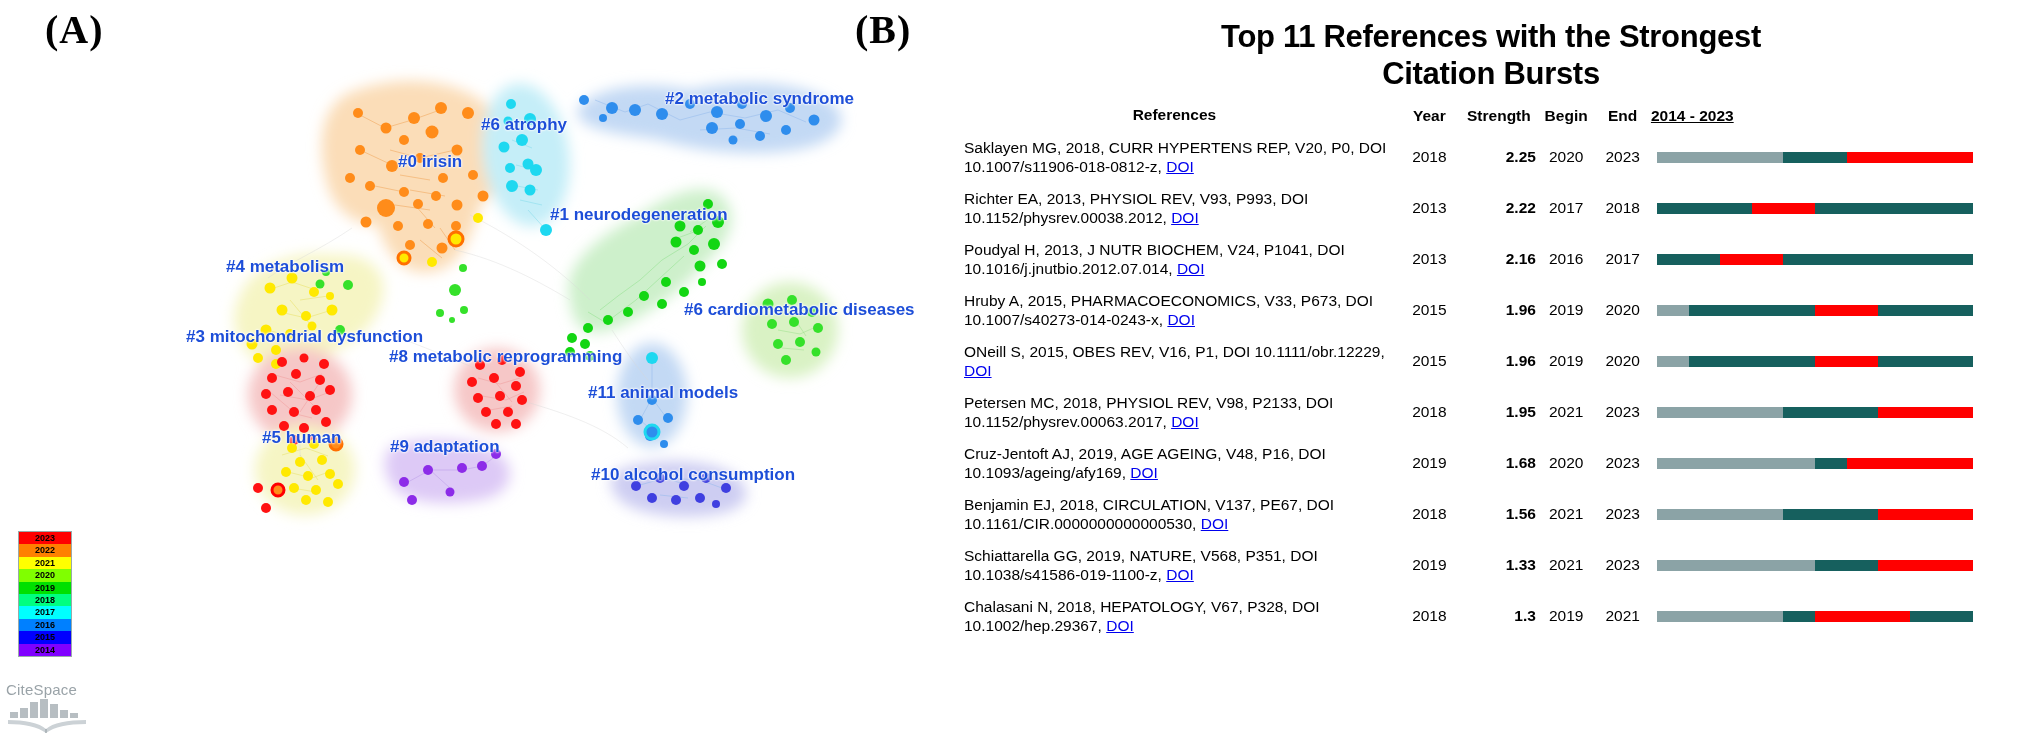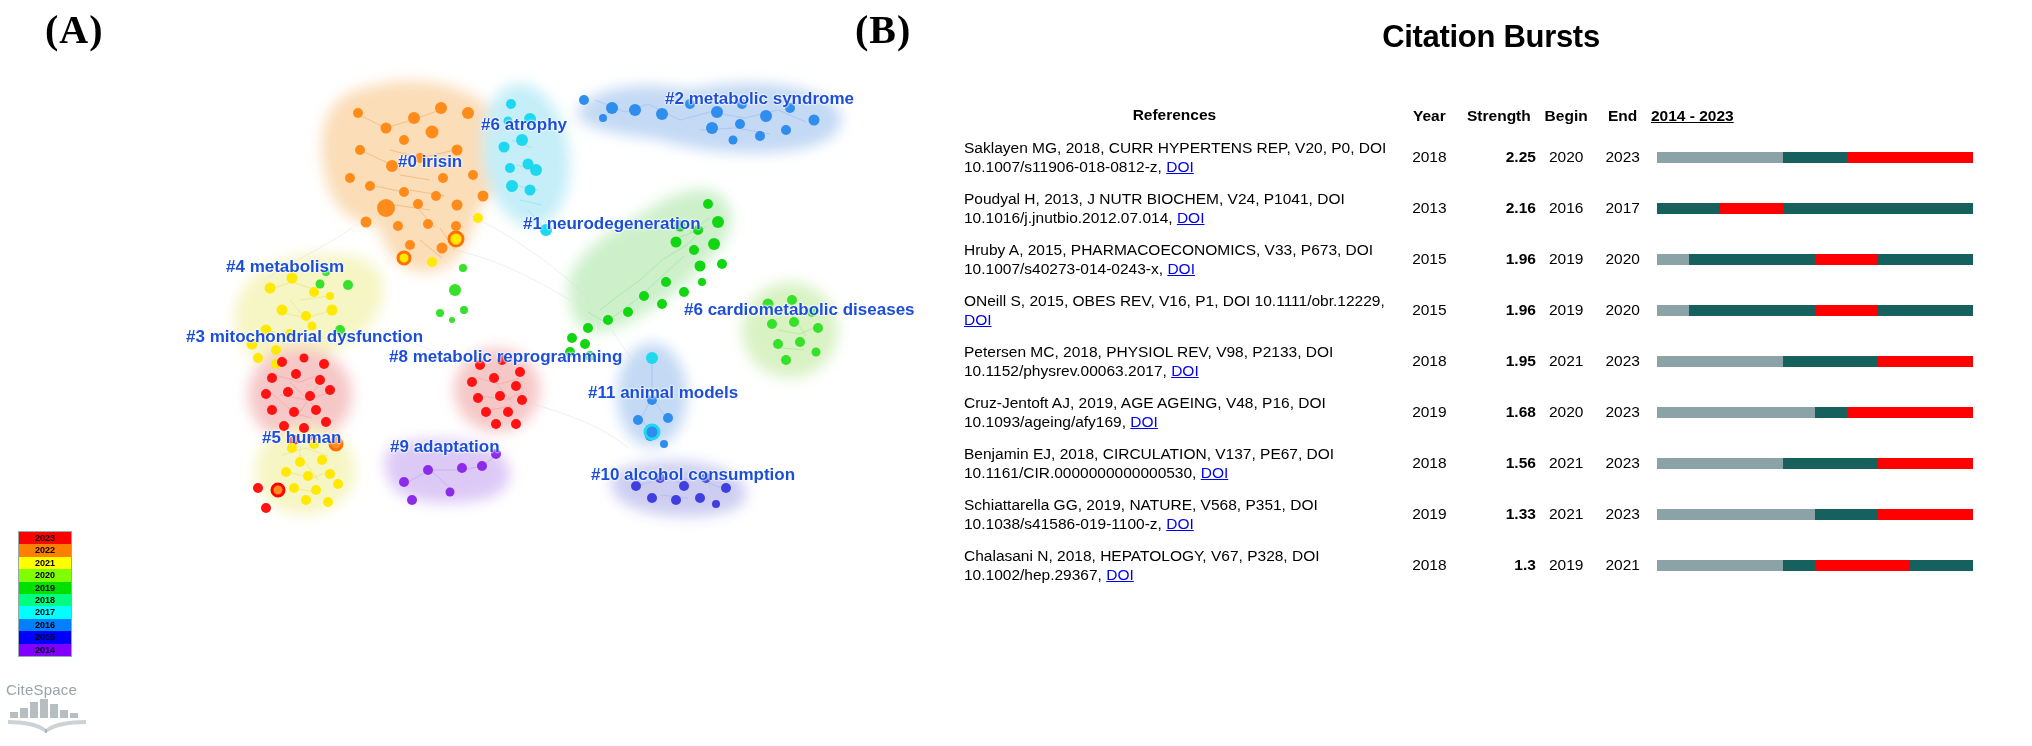--- a/index.html
+++ b/index.html
@@ -418,21 +418,21 @@
           <circle cx="726" cy="488" r="5"></circle>
           <circle cx="652" cy="498" r="5"></circle>
         <circle cx="676" cy="500" r="5"></circle>
           <circle cx="700" cy="498" r="5"></circle>
           <circle cx="716" cy="504" r="4"></circle>
       </g>
     </g>
   </svg>
 
   <div class="cluster-label" style="left:398px;top:152px;">#0 irisin</div>
-  <div class="cluster-label" style="left:523px;top:205px;margin-top:9px;">#1 neurodegeneration</div>
+  <div class="cluster-label" style="left:550px;top:205px;">#1 neurodegeneration</div>
   <div class="cluster-label" style="left:665px;top:89px;">#2 metabolic syndrome</div>
   <div class="cluster-label" style="left:186px;top:327px;">#3 mitochondrial dysfunction</div>
   <div class="cluster-label" style="left:210px;top:257px;margin-left:16px;">#4 metabolism</div>
   <div class="cluster-label" style="left:262px;top:428px;">#5 human</div>
   <div class="cluster-label" style="left:684px;top:300px;">#6 cardiometabolic diseases</div>
   <div class="cluster-label" style="left:481px;top:115px;">#6 atrophy</div>
   <div class="cluster-label" style="left:389px;top:347px;">#8 metabolic reprogramming</div>
   <div class="cluster-label" style="left:390px;top:437px;">#9 adaptation</div>
   <div class="cluster-label" style="left:591px;top:465px;">#10 alcohol consumption</div>
   <div class="cluster-label" style="left:588px;top:383px;">#11 animal models</div>
@@ -465,20 +465,21 @@
       <path d="M2,22 C18,22 34,25 40,31 C46,25 62,22 80,22 L80,26 C62,26 48,29 40,35 C32,29 18,26 2,26 Z" fill="#ccd2d6"></path>
       <path d="M40,31 L40,35" stroke="#9aa3a8" stroke-width="1.2"></path>
     </svg>
   </div>
 </div>
 
 <div id="panel-b">
   <div id="panel-b-label" style="left:-95px;">(B)</div>
 
   <div id="burst-title">
+    <div>Top 11 References with the Strongest</div>
     <div>Citation Bursts</div>
   </div>
 
   <table id="burst-table">
     <thead>
       <tr>
         <th class="c-ref">References</th>
         <th class="c-year">Year</th>
         <th class="c-strength">Strength</th>
         <th class="c-begin">Begin</th>
@@ -495,20 +496,34 @@
           <td class="c-end">2023</td>
           <td class="c-bar">
             <div class="bar-track">
               <div class="bar-seg seg-pre" style="left: 0px; width: 126.4px;"></div>
               <div class="bar-seg seg-norm" style="left: 126.4px; width: 63.2px;"></div>
               <div class="bar-seg seg-burst" style="left: 189.6px; width: 126.4px;"></div>
             </div>
           </td>
         </tr>
         <tr>
+          <td class="c-ref"><span>Richter EA, 2013, PHYSIOL REV, V93, P993, DOI 10.1152/physrev.00038.2012, </span><a class="doi-link" href="#">DOI</a></td>
+          <td class="c-year">2013</td>
+          <td class="c-strength">2.22</td>
+          <td class="c-begin">2017</td>
+          <td class="c-end">2018</td>
+          <td class="c-bar">
+            <div class="bar-track">
+              <div class="bar-seg seg-norm" style="left: 0px; width: 94.8px;"></div>
+              <div class="bar-seg seg-burst" style="left: 94.8px; width: 63.2px;"></div>
+              <div class="bar-seg seg-norm" style="left: 158px; width: 158px;"></div>
+            </div>
+          </td>
+        </tr>
+        <tr>
           <td class="c-ref"><span>Poudyal H, 2013, J NUTR BIOCHEM, V24, P1041, DOI 10.1016/j.jnutbio.2012.07.014, </span><a class="doi-link" href="#">DOI</a></td>
           <td class="c-year">2013</td>
           <td class="c-strength">2.16</td>
           <td class="c-begin">2016</td>
           <td class="c-end">2017</td>
           <td class="c-bar">
             <div class="bar-track">
               <div class="bar-seg seg-norm" style="left: 0px; width: 63.2px;"></div>
               <div class="bar-seg seg-burst" style="left: 63.2px; width: 63.2px;"></div>
               <div class="bar-seg seg-norm" style="left: 126.4px; width: 189.6px;"></div>

